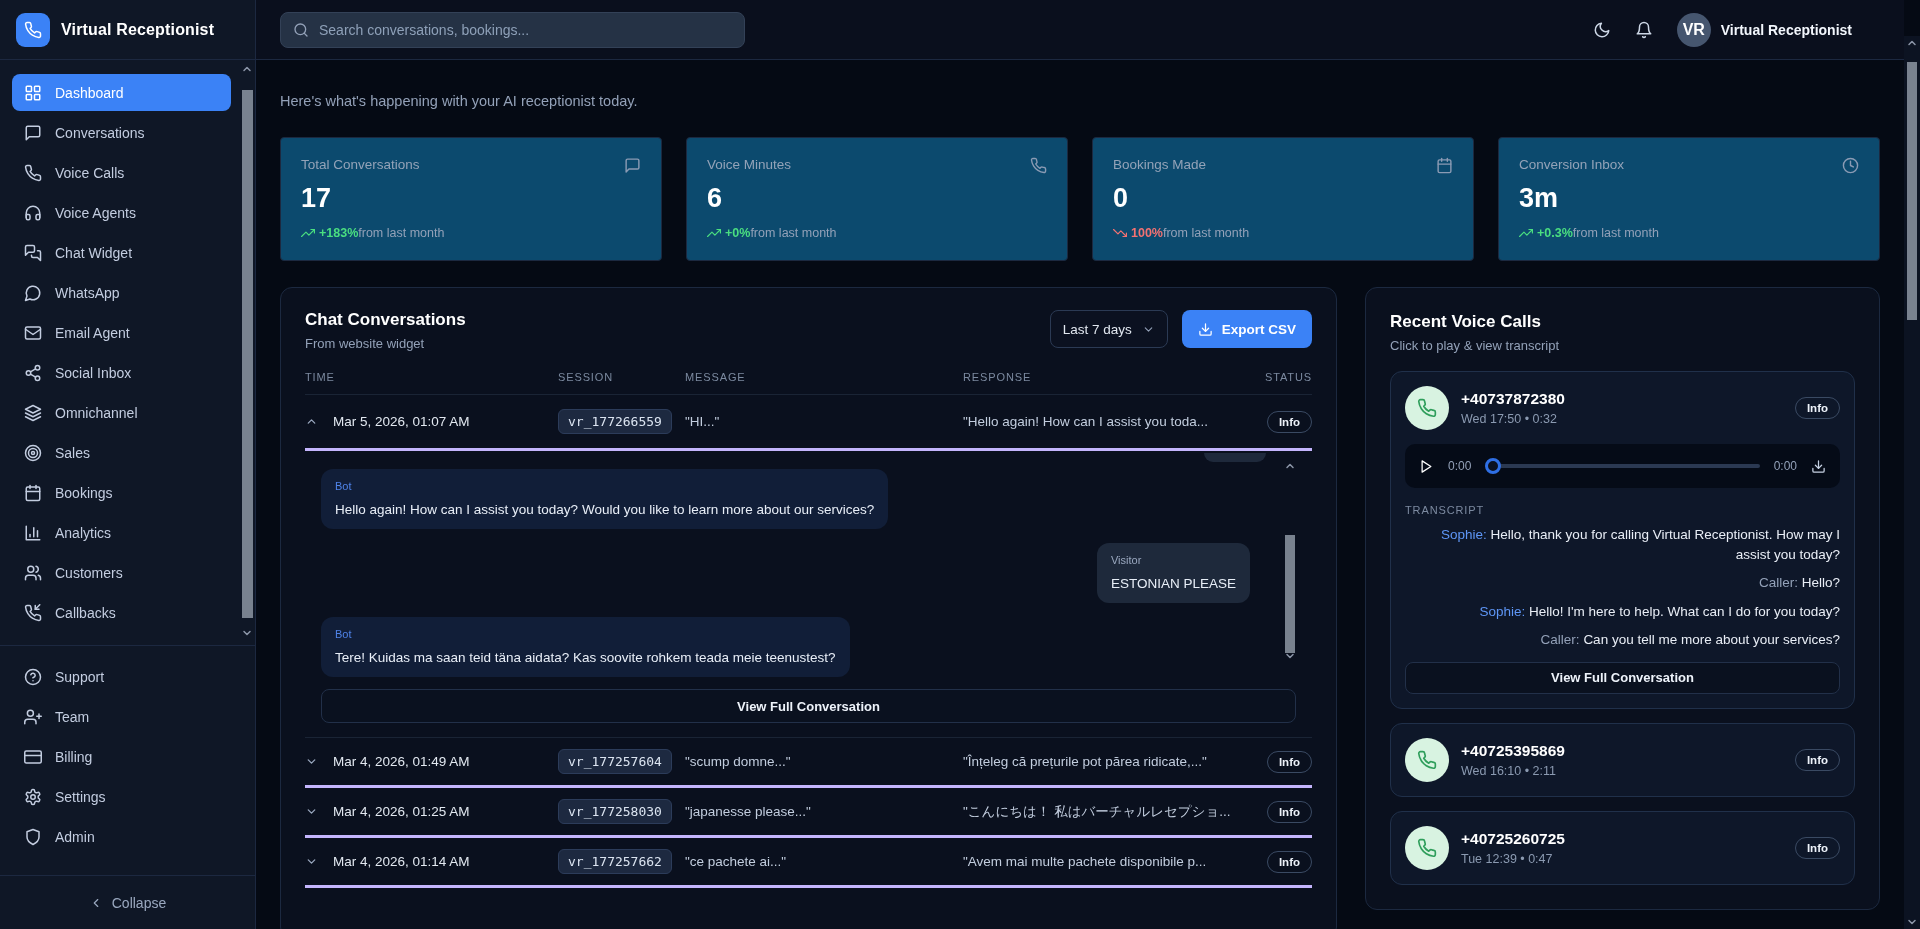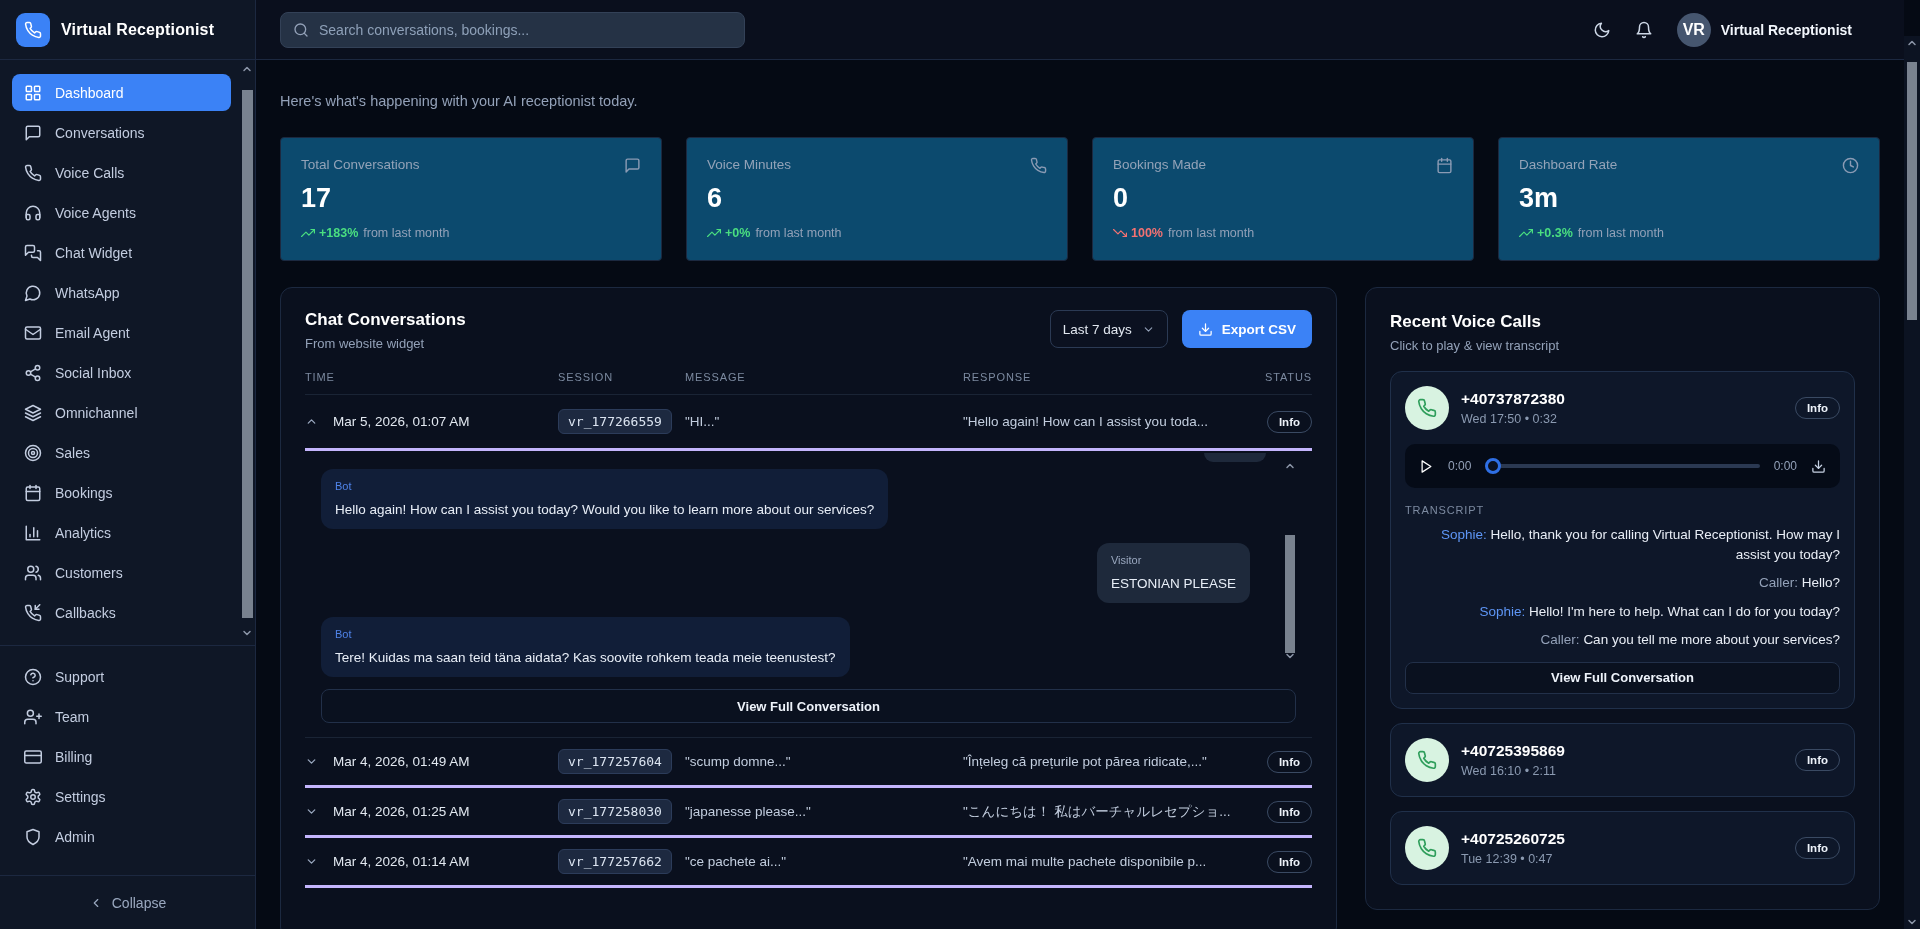--- a/index.html
+++ b/index.html
@@ -65,21 +65,21 @@
   .welcome-sub { margin-top:7px; font-size:14.5px; color:#93a1b8; }
 
   
   .stats { display:grid; grid-template-columns:repeat(4,1fr); gap:24px; margin-top:28px; }
   .stat { background:#0c4a6e; border:1px solid #1c2940; border-radius:4px; padding:19px 20px 20px; }
   .stat-top { display:flex; justify-content:space-between; align-items:flex-start;
               color:#94a3b8; font-size:13.5px; }
   .stat-top svg { width:17px; height:17px; color:#8b9bb4; }
   .stat-value { margin-top:9px; font-size:27px; font-weight:700; color:#ffffff; }
   .stat-change { margin-top:12px; font-size:12.5px; color:#93a1b8; display:flex;
-                 align-items:flex-end; gap:5px; }
+                 align-items:flex-end; }
   .delta { display:flex; align-items:center; gap:4px; font-weight:600; }
   .delta svg { width:14px; height:14px; }
   .delta.up { color:#4ade80; }
   .delta.down { color:#f47272; }
 
   .cols { display:flex; gap:28px; margin-top:26px; align-items:flex-start; }
 
   
   .chat-card { width:1057px; flex:none; background:#0a101e; border:1px solid #1c2940;
                border-radius:12px; padding:22px 24px 0; }
@@ -444,21 +444,21 @@
                   <polyline points="23 18 13.5 8.5 8.5 13.5 1 6"></polyline>
                   <polyline points="17 18 23 18 23 12"></polyline>
                 </svg>
               <span>100%</span>
             </span>
             <span>from last month</span>
           </div>
         </div>
         <div class="stat">
           <div class="stat-top">
-            <span>Dashboard Rate</span>
+            <span>Conversion Inbox</span>
             <svg viewBox="0 0 24 24" fill="none" stroke="currentColor" stroke-width="2" stroke-linecap="round" stroke-linejoin="round">
                 <circle cx="12" cy="12" r="10"></circle>
                 <polyline points="12 6 12 12 16 14"></polyline>
               </svg>
           </div>
           <div class="stat-value">3m</div>
           <div class="stat-change">
             <span class="delta up">
               <svg viewBox="0 0 24 24" fill="none" stroke="currentColor" stroke-width="2" stroke-linecap="round" stroke-linejoin="round">
                   <polyline points="23 6 13.5 15.5 8.5 10.5 1 18"></polyline>

